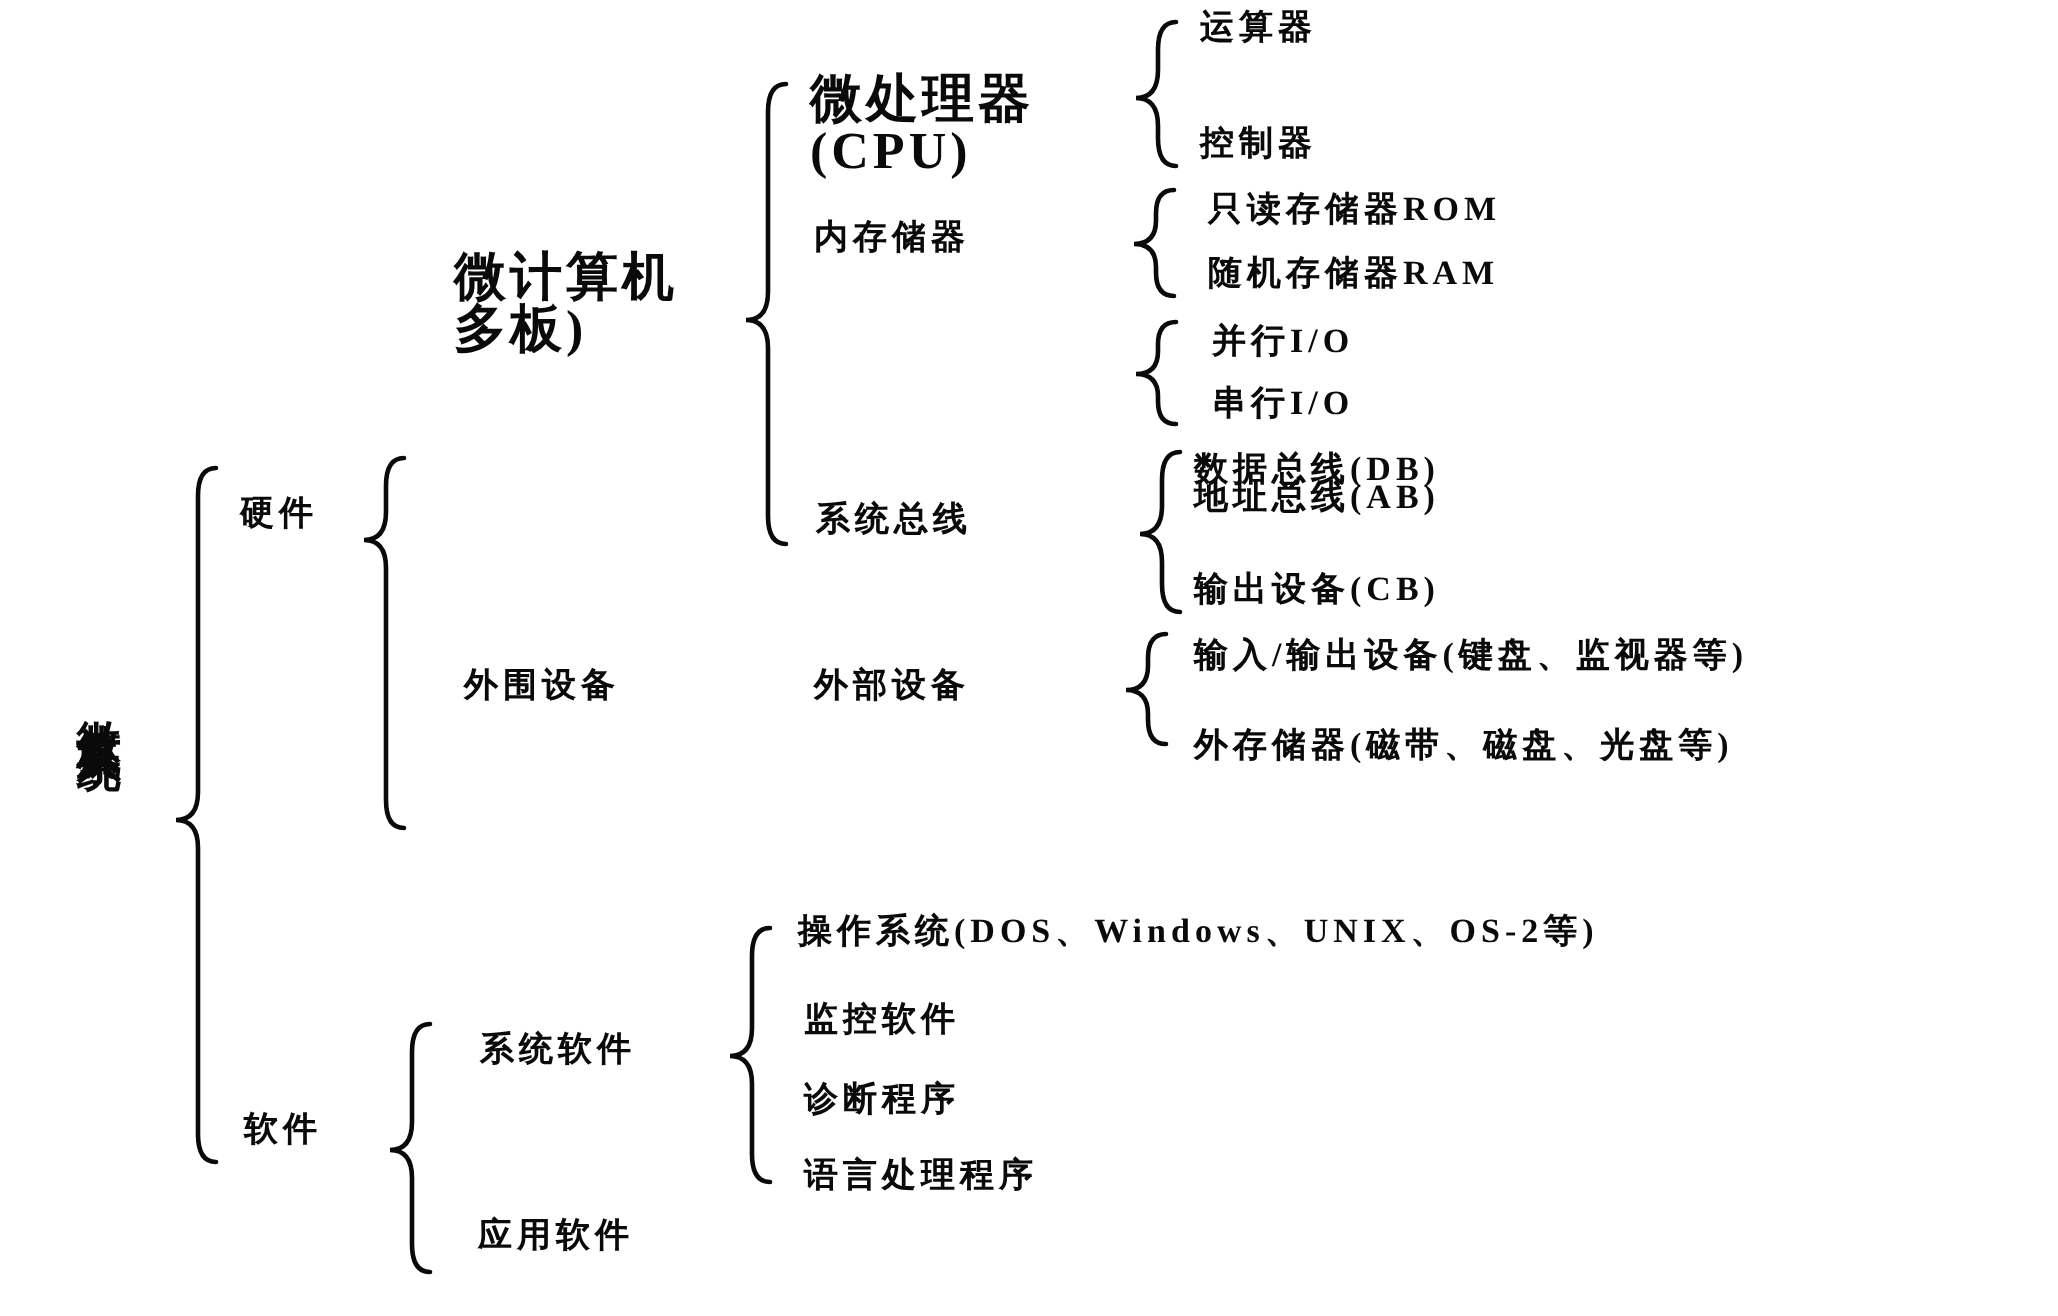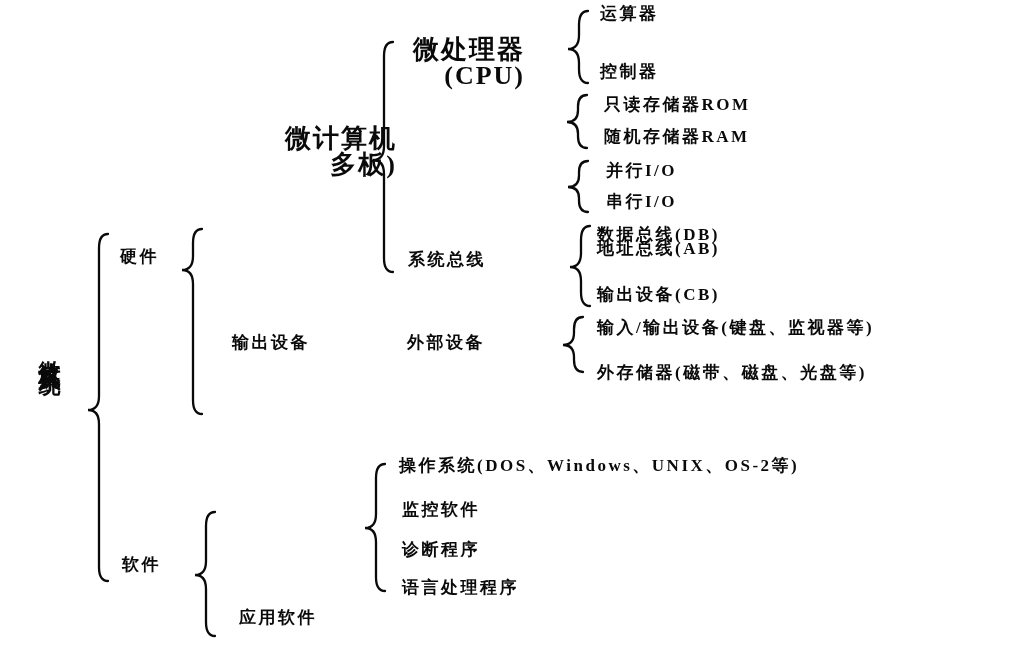--- a/index.html
+++ b/index.html
@@ -13,21 +13,21 @@
     font-weight:bold;
     color:#0a0a0a;
   }
   .lbl {
     position:absolute;
     font-size:17px;
     letter-spacing:2.5px;
     line-height:1.05;
     white-space:nowrap;
   }
-  .block { text-align:right; white-space:nowrap; }
+  .block { text-align:left; white-space:nowrap; }
   .block .ln { font-size:26px; letter-spacing:2px; line-height:26px; }
   .vertical {
     writing-mode:vertical-rl;
     font-size:22px;
     letter-spacing:2.5px;
     line-height:1.2;
   }
   svg#braces { position:absolute; left:0; top:0; }
 </style>
 </head>
@@ -50,28 +50,30 @@
 
   <div class="lbl vertical" style="left:36px;top:342px">微计算机系统</div>
 
   <div class="lbl" style="left:120px;top:248px">硬件</div>
   <div class="lbl" style="left:122px;top:556px">软件</div>
 
   <div class="block" style="position:absolute;left:227px;top:126px;width:170px">
     <div class="ln">微计算机</div>
     <div class="ln">多板)</div>
   </div>
-  <div class="lbl" style="left:232px;top:334px">输出设备</div>
+  <div class="lbl" style="left:232px;top:334px">外围设备</div>
 
+  <div class="lbl" style="left:240px;top:516px">系统软件</div>
   <div class="lbl" style="left:239px;top:609px">应用软件</div>
 
   <div class="block" style="position:absolute;left:405px;top:37px;width:120px">
     <div class="ln">微处理器</div>
     <div class="ln">(CPU)</div>
   </div>
+  <div class="lbl" style="left:407px;top:110px">内存储器</div>
   <div class="lbl" style="left:408px;top:251px">系统总线</div>
   <div class="lbl" style="left:407px;top:334px">外部设备</div>
 
   <div class="lbl" style="left:600px;top:5px">运算器</div>
   <div class="lbl" style="left:600px;top:63px">控制器</div>
 
   <div class="lbl" style="left:604px;top:96px">只读存储器ROM</div>
   <div class="lbl" style="left:604px;top:128px">随机存储器RAM</div>
 
   <div class="lbl" style="left:606px;top:162px">并行I/O</div>

